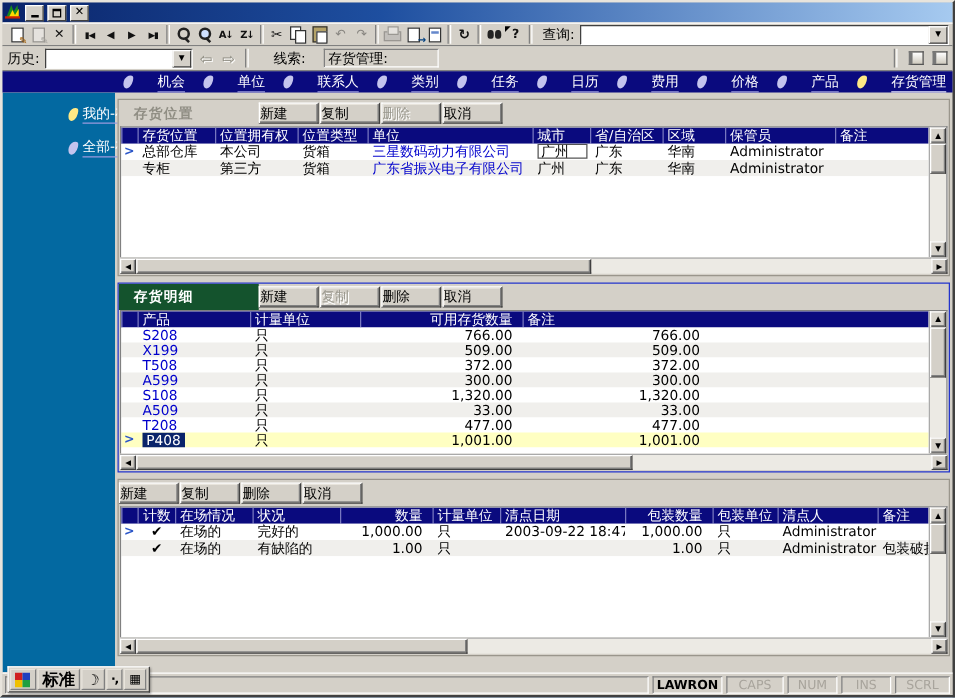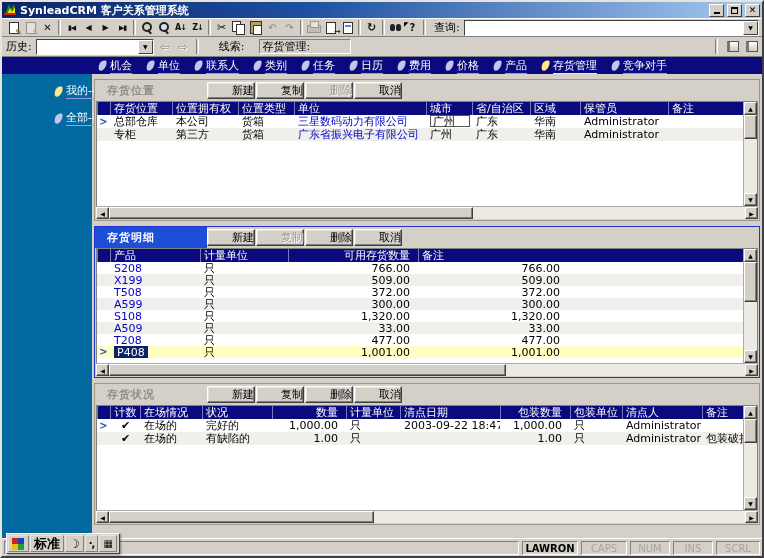--- a/index.html
+++ b/index.html
@@ -60,40 +60,40 @@
   
   #historybar { height:20px; flex:0 0 20px; display:flex; align-items:center; padding:0 4px; gap:4px; background:#d4d0c8; border-bottom:1px solid #808080; }
   #history-combo { width:118px; flex:0 0 118px; }
   .nav-arrow { font-size:12px; color:#8a887e; text-shadow:1px 1px 0 #fff; padding:0 2px; }
   .clue-box { width:92px; height:15px; border:1px solid; border-color:#808080 #fff #fff #808080; background:#d4d0c8; padding:0 3px; line-height:13px; white-space:nowrap; overflow:hidden; }
   .h-spacer { flex:1; }
   .book-icon { width:12px; height:11px; background:linear-gradient(#fff,#cfcabe); border:1px solid #555; border-left:3px solid #777; margin-left:3px; }
 
   
   #tabbar { height:17px; flex:0 0 17px; background:#0a0a7e; display:flex; align-items:center; gap:15px; padding-left:97px; }
-  .tab { display:flex; align-items:center; gap:4px; color:#fff; white-space:nowrap; }
+  .tab { display:flex; align-items:center; gap:20px; color:#fff; white-space:nowrap; }
   .tab .lbl { border-bottom:1px solid #9a9ade; padding-bottom:0px; }
   .tab.active .lbl { border-bottom-color:#e8e8ff; }
   .crescent { width:7px; height:11px; background:#c4c4ee; border-radius:75% 25% 60% 40% / 55% 35% 65% 45%; transform:rotate(14deg); flex:0 0 7px; }
   .crescent.gold { background:#ffe985; }
 
   
   #main { flex:1; display:flex; overflow:hidden; }
   #sidebar { width:90px; flex:0 0 90px; background:#0369a1; padding-top:9px;padding-left:48px; }
   .side-item { display:flex; align-items:center; gap:4px; color:#fff; margin:0 0 11px 5px; white-space:nowrap; }
   .side-item .lbl { border-bottom:1px solid #9a9ade; font-size:11px; }
   #panels { flex:1; display:flex; flex-direction:column; gap:5px; padding:5px 2px 0 2px; overflow:hidden; }
 
   
   .panel { background:#d4d0c8; border:1px solid #9a968c; display:flex; flex-direction:column; overflow:hidden; }
   .panel.active { border:1px solid #2334cc; }
   .band { height:21px; flex:0 0 21px; display:flex; align-items:center; }
   .p-title { width:112px; flex:0 0 112px; height:100%; display:flex; align-items:center; padding-left:12px; color:#908e84; font-weight:bold; letter-spacing:1px; }
-  .p-title.active { background:#1d4ed8; color:#fff; }
-  .band .btn { width:48px; height:17px; margin-right:1px; background:#d4d0c8; border:1px solid; border-color:#fff #404040 #404040 #fff; box-shadow:inset -1px -1px 0 #808080, inset 1px 1px 0 #e8e4dc; font-size:11px; line-height:13px; text-align:right; font-family:inherit; }
+  .p-title.active { background:#14532d; color:#fff; }
+  .band .btn { width:48px; height:17px; margin-right:1px; background:#d4d0c8; border:1px solid; border-color:#fff #404040 #404040 #fff; box-shadow:inset -1px -1px 0 #808080, inset 1px 1px 0 #e8e4dc; font-size:11px; line-height:13px; text-align:left; font-family:inherit; }
   .band .btn.disabled { color:#9a988e; text-shadow:1px 1px 0 #fff; }
   .p-body { flex:1; display:flex; margin:0 1px; border:1px solid #808080; border-bottom:none; background:#fff; overflow:hidden; }
   .grid { flex:1; display:flex; flex-direction:column; overflow:hidden; }
   .g-head { display:flex; height:13px; flex:0 0 13px; background:#0a0a7e; color:#fff; align-items:center; }
   .g-head .gut { border:none; }
   .gut { width:13px; flex:0 0 13px; text-align:center; }
   .g-cell { padding:0 3px; white-space:nowrap; overflow:hidden; height:100%; line-height:13px; flex:0 0 auto; }
   .g-head .g-cell { border-left:1px solid #7878c0; }
   .g-cell.right { text-align:right; padding-right:8px; }
   .g-cell.center { text-align:center; }
@@ -136,21 +136,20 @@
 <div id="window">
 
   <div id="titlebar">
     <span>
       <svg width="13" height="12" viewBox="0 0 13 12">
           <polygon points="1,11 5,1 7,6 10,1 11,11" fill="#1a8a1a"></polygon>
           <polygon points="3,11 6,5 8,9 11,4 11,11" fill="#ffd800"></polygon>
           <rect x="0" y="10" width="12" height="2" fill="#cc2200"></rect>
         </svg>
     </span>
-    <span class="t-title">SynleadCRM 客户关系管理系统</span>
     <span class="t-btn">
         <span class="gl-min"></span>
       </span>
     <span class="t-btn">
         <span class="gl-restore"></span>
       </span>
     <span class="t-btn">
         <span class="gl-close">✕</span>
       </span>
   </div>
@@ -425,21 +424,20 @@
           </div>
           <div class="hscroll">
             <div class="hs-btn">◀</div>
             <div class="h-thumb" style="width:60%"></div>
             <div class="h-fill"></div>
             <div class="hs-btn">▶</div>
           </div>
         </div>
         <div class="panel" style="flex:0 0 142px;height:142px">
           <div class="band">
-            <div class="p-title">存货状况</div>
             <button class="btn">新建</button>
             <button class="btn">复制</button>
             <button class="btn">删除</button>
             <button class="btn">取消</button>
           </div>
           <div class="p-body">
             <div class="grid">
               <div class="g-head">
                 <span class="gut g-cell"></span>
                 <span class="g-cell center" style="width:30px">计数</span>

